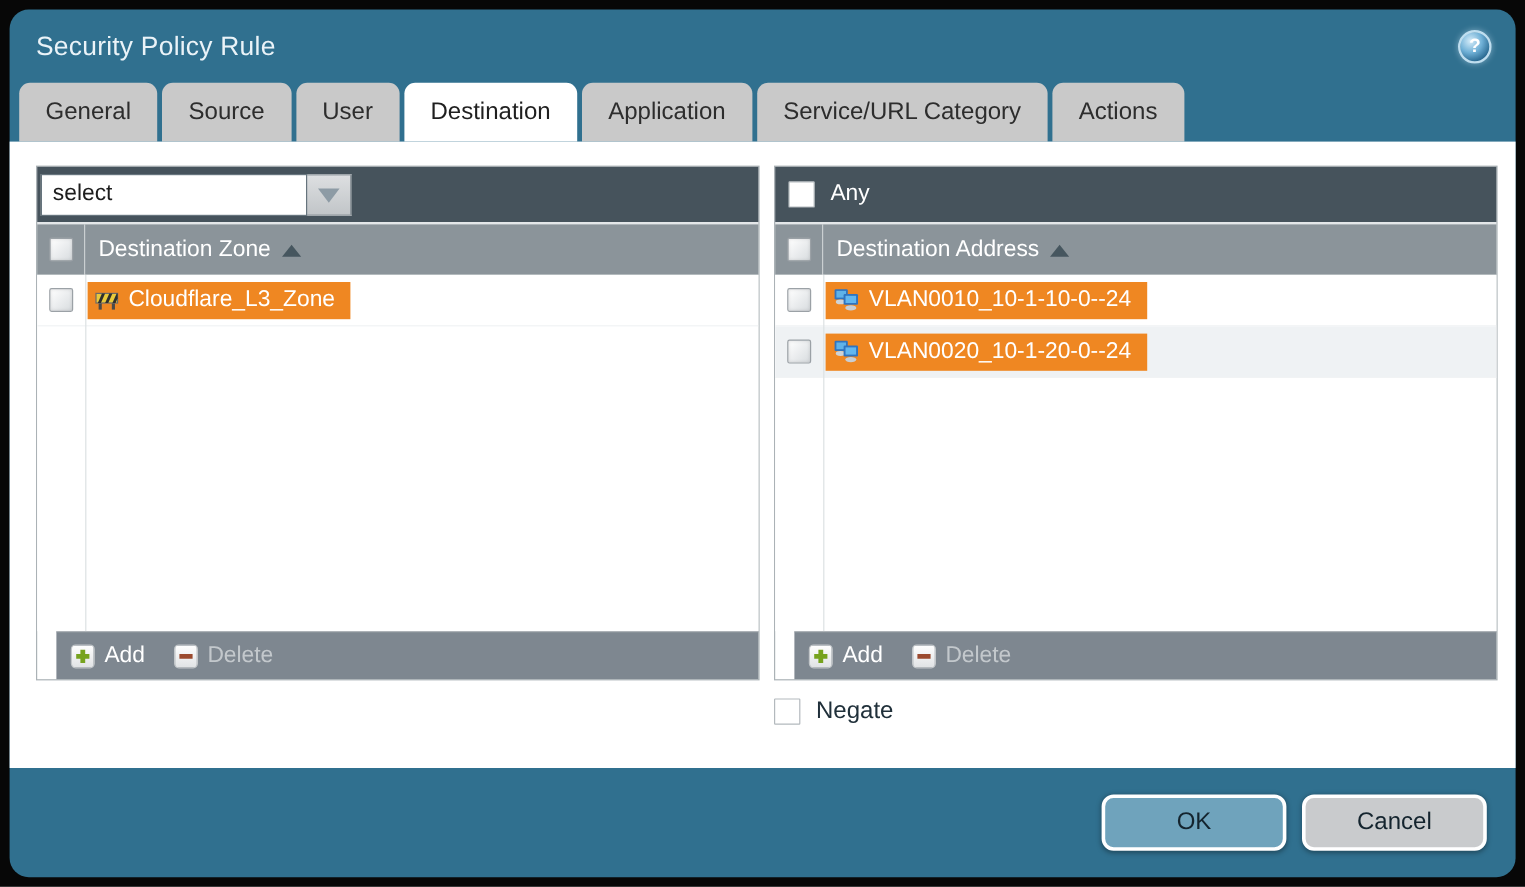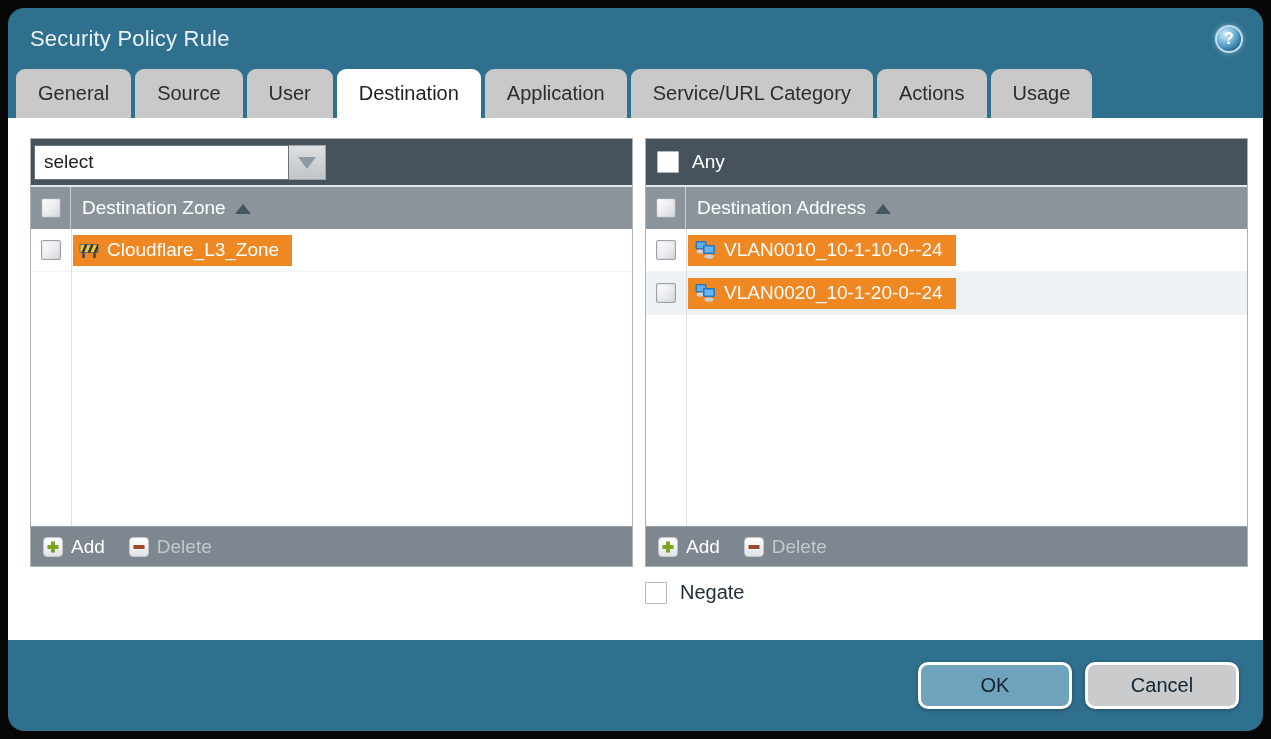--- a/index.html
+++ b/index.html
@@ -46,21 +46,21 @@
     display:flex; flex-direction:column;
     background:#fff;
   }
   .panel.left  { left:22px; }
   .panel.right { left:637px; }
   .band {
     height:46px; flex:0 0 46px; background:var(--panel-header,#46535C);
     display:flex; align-items:center; padding:0 8px 0 3px;
   }
   .select-input {
-    width:255px; height:35px; background:#fff; border:1px solid #66747D;
+    width:222px; height:35px; background:#fff; border:1px solid #66747D;
     font-size:19px; color:#1D1D1D; padding:0 9px;
     display:flex; align-items:center; cursor:text;
   }
   .select-btn {
     width:37px; height:35px;
     background:linear-gradient(#DDDFE1,#C1C5C8);
     border:1px solid #9FA6AB; border-left:none;
     display:flex; align-items:center; justify-content:center; cursor:pointer;
   }
   .dd-arrow { width:0; height:0; border:9px solid transparent; border-top:12px solid #8D9BA5; margin-top:11px; }
@@ -83,21 +83,21 @@
   .row.alt { background:#EFF2F4; }
   .chip {
     margin-left:2px; background:var(--highlight,#EF8722); color:#fff;
     font-size:19px; height:31px;
     display:inline-flex; align-items:center; gap:8px; padding:0 13px 0 6px;
     cursor:pointer;
   }
   .footerbar {
     height:40px; flex:0 0 40px; background:var(--footer-bar,#7E8790);
     border-top:1px solid #99A0A6;
-    display:flex; align-items:center; gap:24px; padding:0 12px;
+    display:flex; align-items:center; gap:24px; padding:0 12px;margin-left:16px;
   }
   .tool { display:flex; align-items:center; gap:8px; font-size:19px; color:#FFFFFF; cursor:pointer; }
   .tool.disabled { color:#C3C8CC; cursor:default; }
   .tool-icon {
     width:20px; height:20px; border-radius:4px;
     background:linear-gradient(#FEFEFE,#E1E3E5);
     border:1px solid #C2C6C9;
     display:flex; align-items:center; justify-content:center;
   }
   
@@ -140,21 +140,20 @@
   </div>
 
   <div class="tabs">
     <div class="tab">General</div>
     <div class="tab">Source</div>
     <div class="tab">User</div>
     <div class="tab active">Destination</div>
     <div class="tab">Application</div>
     <div class="tab">Service/URL Category</div>
     <div class="tab">Actions</div>
-    <div class="tab">Usage</div>
   </div>
 
   <div class="content">
 
     <div class="panel left">
       <div class="band">
         <div class="select-input">select</div>
         <div class="select-btn">
           <span class="dd-arrow"></span>
         </div>

